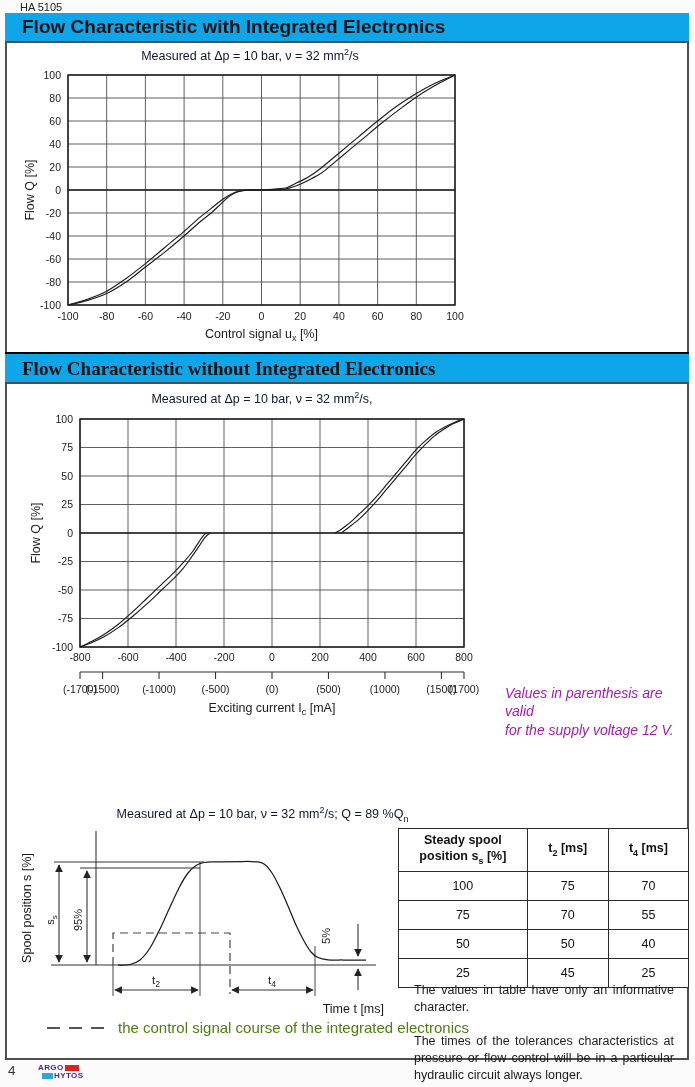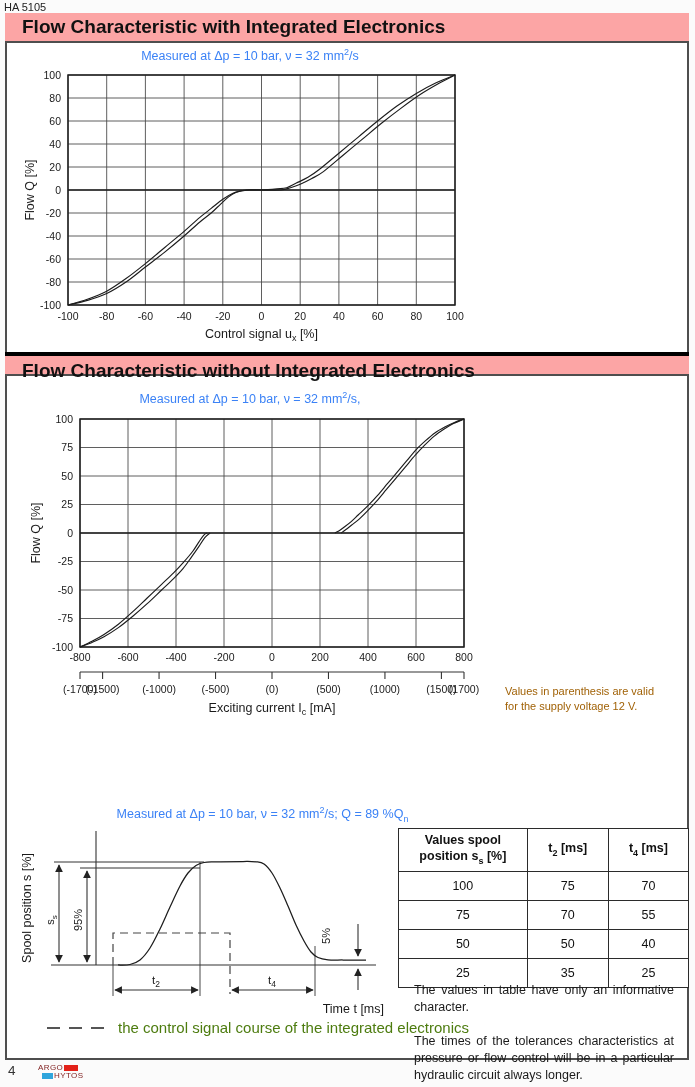--- a/index.html
+++ b/index.html
@@ -1,44 +1,44 @@
 <!DOCTYPE html>
 <html><head>
 <meta charset="utf-8">
 <style>
   html,body{margin:0;padding:0;background:#fafafa;}
   body{font-family:"Liberation Sans","DejaVu Sans",sans-serif;color:#1a1a1a;}
   #page{position:relative;width:695px;height:1087px;background:#fbfbfb;overflow:hidden;}
   .abs{position:absolute;}
-  #doc-code{left:4px;top:1px;font-size:11px;color:#222;}
+  #doc-code{left:20px;top:1px;font-size:11px;color:#222;}
   #frame{left:5px;top:13px;width:684px;height:1047px;border:2px solid #4e4e4e;box-sizing:border-box;background:#fff;}
-  .sec-header{left:5px;width:684px;height:30px;box-sizing:border-box;border-bottom:2px solid #4e4e4e;background:#fca5a5;}
-  .sec-header.mid{border-top:4px solid #000000;height:24px;}
+  .sec-header{left:5px;width:684px;height:30px;box-sizing:border-box;border-bottom:2px solid #4e4e4e;background:#0ea5e9;}
+  .sec-header.mid{border-top:2px solid #000000;height:32px;font-family:Liberation Serif, serif;}
   .sec-title{font-size:19px;font-weight:bold;color:#111;padding-left:17px;line-height:28px;white-space:nowrap;}
-  .subtitle{font-size:12.5px;color:#3b82f6;text-align:center;}
+  .subtitle{font-size:12.5px;color:#0f172a;text-align:center;}
   sup,sub{font-size:9px;}
-  .para{font-size:11px;line-height:1.32;color:#a16207;}
+  .para{font-size:14px;line-height:1.32;color:#a21caf;font-style:italic;}
   .note-right{font-size:12.5px;line-height:1.38;text-align:justify;}
   .note-right p{margin:16px;}
   svg{display:block;}
   
   #spool-table{border-collapse:collapse;width:291px;font-size:12.5px;}
   #spool-table th,#spool-table td{border:1.6px solid #2b2b2b;text-align:center;background:#fff;color:#111;}
   #spool-table th{font-weight:bold;height:40px;line-height:1.25;}
   #spool-table td{height:26px;}
   #spool-table .c1{width:130px;}
   #spool-table .c2{width:81px;margin-left:48px;}
   #spool-table .c3{width:80px;}
   .th-unit{font-weight:bold;}
   
   #legend-row{display:flex;align-items:center;gap:12px;}
   #legend-text{font-size:15px;color:#4d7c0f;}
   
   #footer-page{left:8px;top:1063px;font-size:13.5px;color:#333;}
-  #logo{left:38px;top:1064px;width:50px;font-weight:normal;color:#7f1d1d;}
+  #logo{left:38px;top:1064px;width:50px;font-weight:bold;color:#4c1d95;}
   .logo-row{display:flex;align-items:center;height:8px;}
   .logo-top{font-size:8px;letter-spacing:.4px;line-height:8px;}
   .logo-bottom{font-size:8px;letter-spacing:.4px;line-height:8px;}
   .logo-red{display:inline-block;width:14px;height:6px;margin-left:1px;}
   .logo-blue{display:inline-block;width:11px;height:6px;margin-right:1px;}
 </style>
 </head>
 <body>
 
 <div id="page">
@@ -101,21 +101,21 @@
       <text x="51" y="20.8" font-size="10.5" fill="#1a1a1a" text-anchor="end">100</text>
       <path d="M 58 247 C 61.23 246.04 70.90 243.55 77.35 241.25 C 83.80 238.95 90.25 236.65 96.7 233.2 C 103.15 229.75 109.60 225.15 116.05 220.55 C 122.50 215.95 128.95 210.78 135.4 205.6 C 141.85 200.42 148.30 194.87 154.75 189.5 C 161.20 184.13 168.29 178.38 174.1 173.4 C 179.91 168.42 185.06 163.43 189.58 159.6 C 194.10 155.77 197.32 153.47 201.19 150.4 C 205.06 147.33 209.25 143.69 212.8 141.2 C 216.35 138.71 219.57 136.79 222.47 135.45 C 225.37 134.11 227.32 133.72 230.22 133.15 C 233.12 132.58 236.34 132.19 239.89 132 C 243.44 131.81 246.98 132.19 251.5 132 C 256.01 131.81 262.79 131.23 266.98 130.85 C 271.17 130.47 273.42 130.66 276.65 129.7 C 279.88 128.74 282.78 126.82 286.33 125.1 C 289.88 123.38 294.07 121.65 297.94 119.35 C 301.81 117.05 304.39 115.32 309.55 111.3 C 314.71 107.28 322.45 100.57 328.9 95.2 C 335.35 89.83 341.80 84.47 348.25 79.1 C 354.70 73.73 361.15 68.17 367.6 63 C 374.05 57.83 380.50 52.65 386.95 48.05 C 393.40 43.45 399.85 39.23 406.3 35.4 C 412.75 31.57 419.20 28.12 425.65 25.05 C 432.10 21.98 441.77 18.34 445 17" fill="none" stroke="#1c1c1c" stroke-width="1.15"></path>
       <path d="M 58 247 C 61.23 246.23 70.90 244.32 77.35 242.4 C 83.80 240.48 90.25 238.57 96.7 235.5 C 103.15 232.43 109.60 228.41 116.05 224 C 122.50 219.59 128.95 214.03 135.4 209.05 C 141.85 204.07 148.30 199.28 154.75 194.1 C 161.20 188.92 168.29 182.98 174.1 178 C 179.91 173.02 185.06 168.03 189.58 164.2 C 194.10 160.37 197.64 158.07 201.19 155 C 204.74 151.93 207.97 148.48 210.87 145.8 C 213.77 143.12 216.02 140.82 218.6 138.9 C 221.18 136.98 223.44 135.45 226.34 134.3 C 229.24 133.15 231.83 132.38 236.02 132 C 240.21 131.62 245.69 132.00 251.5 132 C 257.31 132.00 266.01 132.38 270.85 132 C 275.69 131.62 277.29 130.66 280.52 129.7 C 283.75 128.74 286.65 127.78 290.2 126.25 C 293.75 124.72 297.94 122.61 301.81 120.5 C 305.68 118.39 308.26 117.43 313.42 113.6 C 318.58 109.77 326.32 102.87 332.77 97.5 C 339.22 92.13 345.67 86.77 352.12 81.4 C 358.57 76.03 365.02 70.47 371.47 65.3 C 377.92 60.13 384.37 55.14 390.82 50.35 C 397.27 45.56 403.72 40.77 410.17 36.55 C 416.62 32.33 423.71 28.31 429.52 25.05 C 435.32 21.79 442.42 18.34 445 17" fill="none" stroke="#1c1c1c" stroke-width="1.15"></path>
       <text x="251.5" y="280" font-size="12.5" fill="#1a1a1a" text-anchor="middle" font-family="&quot;Liberation Sans&quot;,sans-serif"><tspan>Control signal u</tspan><tspan dy="3" font-size="9">x</tspan><tspan dy="-3"> [%]</tspan></text>
       <text x="24" y="132" font-size="12.5" fill="#1a1a1a" text-anchor="middle" transform="rotate(-90 24 132)">Flow Q [%]</text>
     </svg>
 
   <div class="abs sec-header mid" style="top:352px;">
     <div class="sec-title" style="line-height:29px;">Flow Characteristic without Integrated Electronics</div>
   </div>
-  <div class="abs subtitle" style="left:0;top:390px;width:500px;">
+  <div class="abs subtitle" style="left:12px;top:390px;width:500px;">
     <span>Measured at Δp = 10 bar, ν = 32 mm</span><sup>2</sup><span>/s,</span>
   </div>
   <svg class="abs" id="chart2" style="left:10px;top:408px;" width="470" height="308">
       <line x1="70" y1="11" x2="70" y2="239" stroke="#4d4d4d" stroke-width="0.9"></line>
       <line x1="118" y1="11" x2="118" y2="239" stroke="#4d4d4d" stroke-width="0.9"></line>
       <line x1="166" y1="11" x2="166" y2="239" stroke="#4d4d4d" stroke-width="0.9"></line>
       <line x1="214" y1="11" x2="214" y2="239" stroke="#4d4d4d" stroke-width="0.9"></line>
       <line x1="262" y1="11" x2="262" y2="239" stroke="#4d4d4d" stroke-width="0.9"></line>
       <line x1="310" y1="11" x2="310" y2="239" stroke="#4d4d4d" stroke-width="0.9"></line>
       <line x1="358" y1="11" x2="358" y2="239" stroke="#4d4d4d" stroke-width="0.9"></line>
@@ -219,21 +219,21 @@
     <svg width="60" height="8">
         <line x1="1" y1="4" x2="59" y2="4" stroke="#555" stroke-width="1.8" stroke-dasharray="13 9"></line>
       </svg>
     <span id="legend-text">the control signal course of the integrated electronics</span>
   </div>
 
   <table class="abs" id="spool-table" style="left:398px;top:828px;">
     <thead>
       <tr>
         <th class="c1">
-          <div>Values spool</div>
+          <div>Steady spool</div>
           <div><span>position s</span><sub>s</sub><span class="th-unit"> [%]</span></div>
         </th>
         <th class="c2"><span>t</span><sub>2</sub><span class="th-unit"> [ms]</span></th>
         <th class="c3"><span>t</span><sub>4</sub><span class="th-unit"> [ms]</span></th>
       </tr>
     </thead>
     <tbody id="spool-table-body">
         <tr>
           <td>100</td>
           <td>75</td>
@@ -244,21 +244,21 @@
           <td>70</td>
           <td>55</td>
         </tr>
         <tr>
           <td>50</td>
           <td>50</td>
           <td>40</td>
         </tr>
         <tr>
           <td>25</td>
-          <td>35</td>
+          <td>45</td>
           <td>25</td>
         </tr>
       </tbody>
   </table>
 
   <div class="abs note-right" style="left:398px;top:966px;width:292px;">
     <p>The values in table have only an informative character.</p>
     <p>The times of the tolerances characteristics at pressure or flow control will be in a particular hydraulic circuit always longer.</p>
   </div>
 

